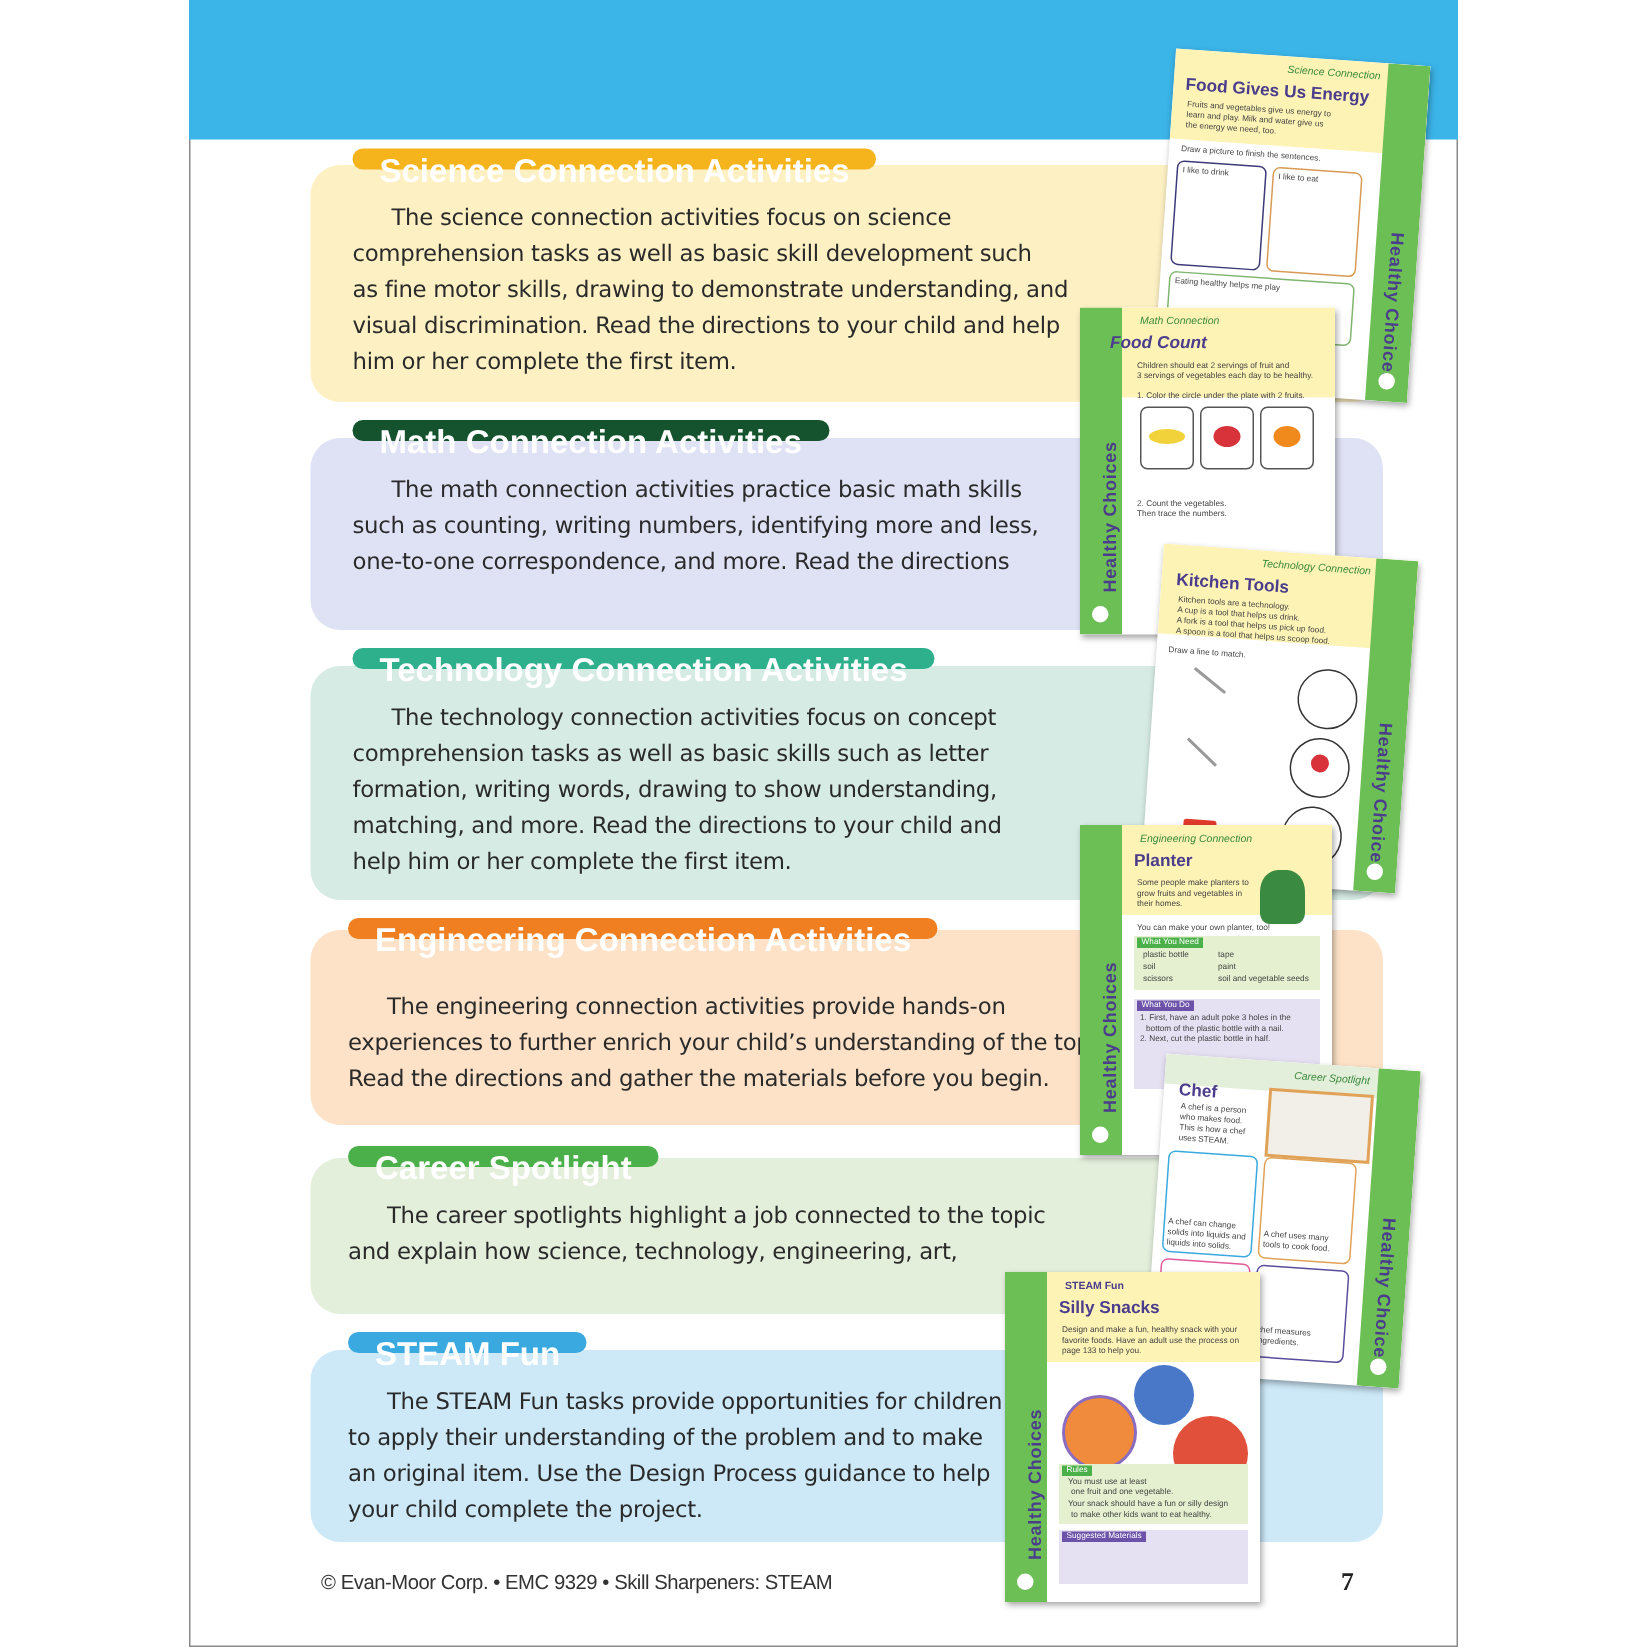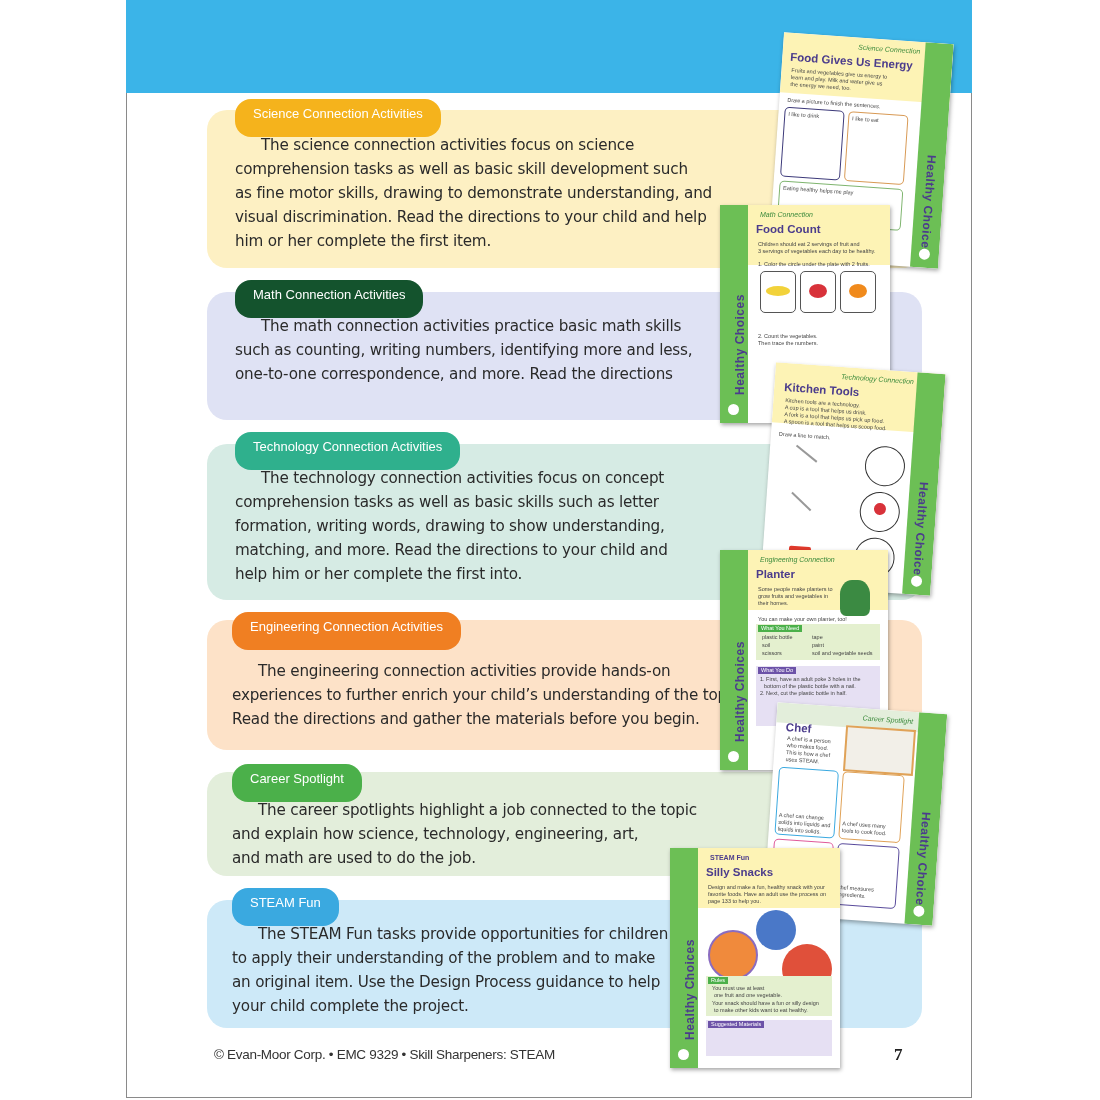--- a/index.html
+++ b/index.html
@@ -1,20 +1,20 @@
 <!DOCTYPE html>
 <html><head>
 <meta charset="utf-8">
 <style>
   html, body { margin:0; padding:0; }
   body { width:1100px; height:1100px; background:#ffffff; position:relative; overflow:hidden; font-family:"DejaVu Sans", sans-serif; }
   .page { position:absolute; left:126px; top:0; width:846px; height:1098px; border-left:1.5px solid #8a8a8a; border-right:1.5px solid #8a8a8a; border-bottom:1.5px solid #8a8a8a; background:#fff; box-sizing:border-box; }
   .topband { position:absolute; left:126px; top:0; width:846px; height:93px; background:#3bb4e8; }
   .box { position:absolute; left:207px; width:715px; border-radius:20px; box-sizing:border-box; }
-  .pill { position:absolute; height:38px; border-radius:16px; color:#fff; font-family:"Liberation Sans", sans-serif; font-weight:normal; font-size:13px; line-height:30px; padding:0 18px; white-space:nowrap; }
+  .pill { position:absolute; height:14px; border-radius:16px; color:#fff; font-family:"Liberation Sans", sans-serif; font-weight:bold; font-size:22px; line-height:30px; padding:0 18px; white-space:nowrap; }
   .para { position:absolute; font-family:"DejaVu Sans", sans-serif; font-size:15.2px; line-height:24px; color:#2a2a2a; letter-spacing:-0.2px; }
   .para .line { display:block; white-space:nowrap; }
   .para .line.indent { text-indent:26px; }
   .footer { position:absolute; left:214px; top:1047px; font-family:"Liberation Sans", sans-serif; font-size:13.5px; color:#333; letter-spacing:-0.3px; }
   .pagenum { position:absolute; left:894px; top:1045px; font-family:"Liberation Serif", serif; font-weight:bold; font-size:17px; color:#222; }
 
   
   .sheet { position:absolute; background:#fff; box-shadow:1px 2px 4px rgba(0,0,0,0.35); overflow:hidden; font-family:"Liberation Sans", sans-serif; }
   .sheet .head { position:absolute; left:0; right:0; top:0; height:60px; background:#fdf3b5; }
   .sheet .strip { position:absolute; top:0; bottom:0; width:28px; background:#6cbf55; }
@@ -51,37 +51,36 @@
   <span class="line">one-to-one correspondence, and more. Read the directions</span>
 </div>
 
 <div class="box" style="top:444px;height:156px;background:#d6ebe4;"></div>
 <div class="pill" style="left:235px;top:432px;background:#2fb08d;">Technology Connection Activities</div>
 <div class="para" style="left:235px;top:466px;">
   <span class="line indent">The technology connection activities focus on concept</span>
   <span class="line">comprehension tasks as well as basic skills such as letter</span>
   <span class="line">formation, writing words, drawing to show understanding,</span>
   <span class="line">matching, and more. Read the directions to your child and</span>
-  <span class="line">help him or her complete the first into.</span>
+  <span class="line">help him or her complete the first item.</span>
 </div>
 
 <div class="box" style="top:620px;height:130px;background:#fde2c8;"></div>
 <div class="pill" style="left:232px;top:612px;background:#f07f22;">Engineering Connection Activities</div>
 <div class="para" style="left:232px;top:659px;">
   <span class="line indent">The engineering connection activities provide hands-on</span>
   <span class="line">experiences to further enrich your child’s understanding of the topic.</span>
   <span class="line">Read the directions and gather the materials before you begin.</span>
 </div>
 
 <div class="box" style="top:772px;height:104px;background:#e3eedb;"></div>
 <div class="pill" style="left:232px;top:764px;background:#4bb04a;">Career Spotlight</div>
 <div class="para" style="left:232px;top:798px;">
   <span class="line indent">The career spotlights highlight a job connected to the topic</span>
   <span class="line">and explain how science, technology, engineering, art,</span>
-  <span class="line">and math are used to do the job.</span>
 </div>
 
 <div class="box" style="top:900px;height:128px;background:#cde9f8;"></div>
 <div class="pill" style="left:232px;top:888px;background:#3aa9e0;">STEAM Fun</div>
 <div class="para" style="left:232px;top:922px;">
   <span class="line indent">The STEAM Fun tasks provide opportunities for children</span>
   <span class="line">to apply their understanding of the problem and to make</span>
   <span class="line">an original item. Use the Design Process guidance to help</span>
   <span class="line">your child complete the project.</span>
 </div>
@@ -111,21 +110,21 @@
     </div>
 </div>
 
 <div class="sheet" style="left:720px;top:205px;width:170px;height:218px;">
   <div class="head"></div>
   <div class="strip" style="left:0;">
     <span class="vt" style="left:20px;bottom:28px;">Healthy Choices</span>
     <span class="pn"></span>
   </div>
   <span class="kicker" style="left:40px;">Math Connection</span>
-  <span class="ttl" style="left:36px;">Food Count</span>
+  <span class="ttl" style="left:20px;font-style:italic;">Food Count</span>
   <div class="txt" style="left:38px;top:36px;">
     <div>Children should eat 2 servings of fruit and</div>
     <div>3 servings of vegetables each day to be healthy.</div>
   </div>
   <div class="txt" style="left:38px;top:56px;">1. Color the circle under the plate with 2 fruits.</div>
   <div class="frame" style="left:40px;top:66px;width:34px;height:40px;">
       <span style="position:absolute;left:5px;top:14px;width:24px;height:10px;border-radius:50%;background:#f2d23a;"></span>
     </div>
   <div class="frame" style="left:80px;top:66px;width:34px;height:40px;">
       <span style="position:absolute;left:8px;top:12px;width:18px;height:14px;border-radius:50%;background:#d8323a;"></span>

